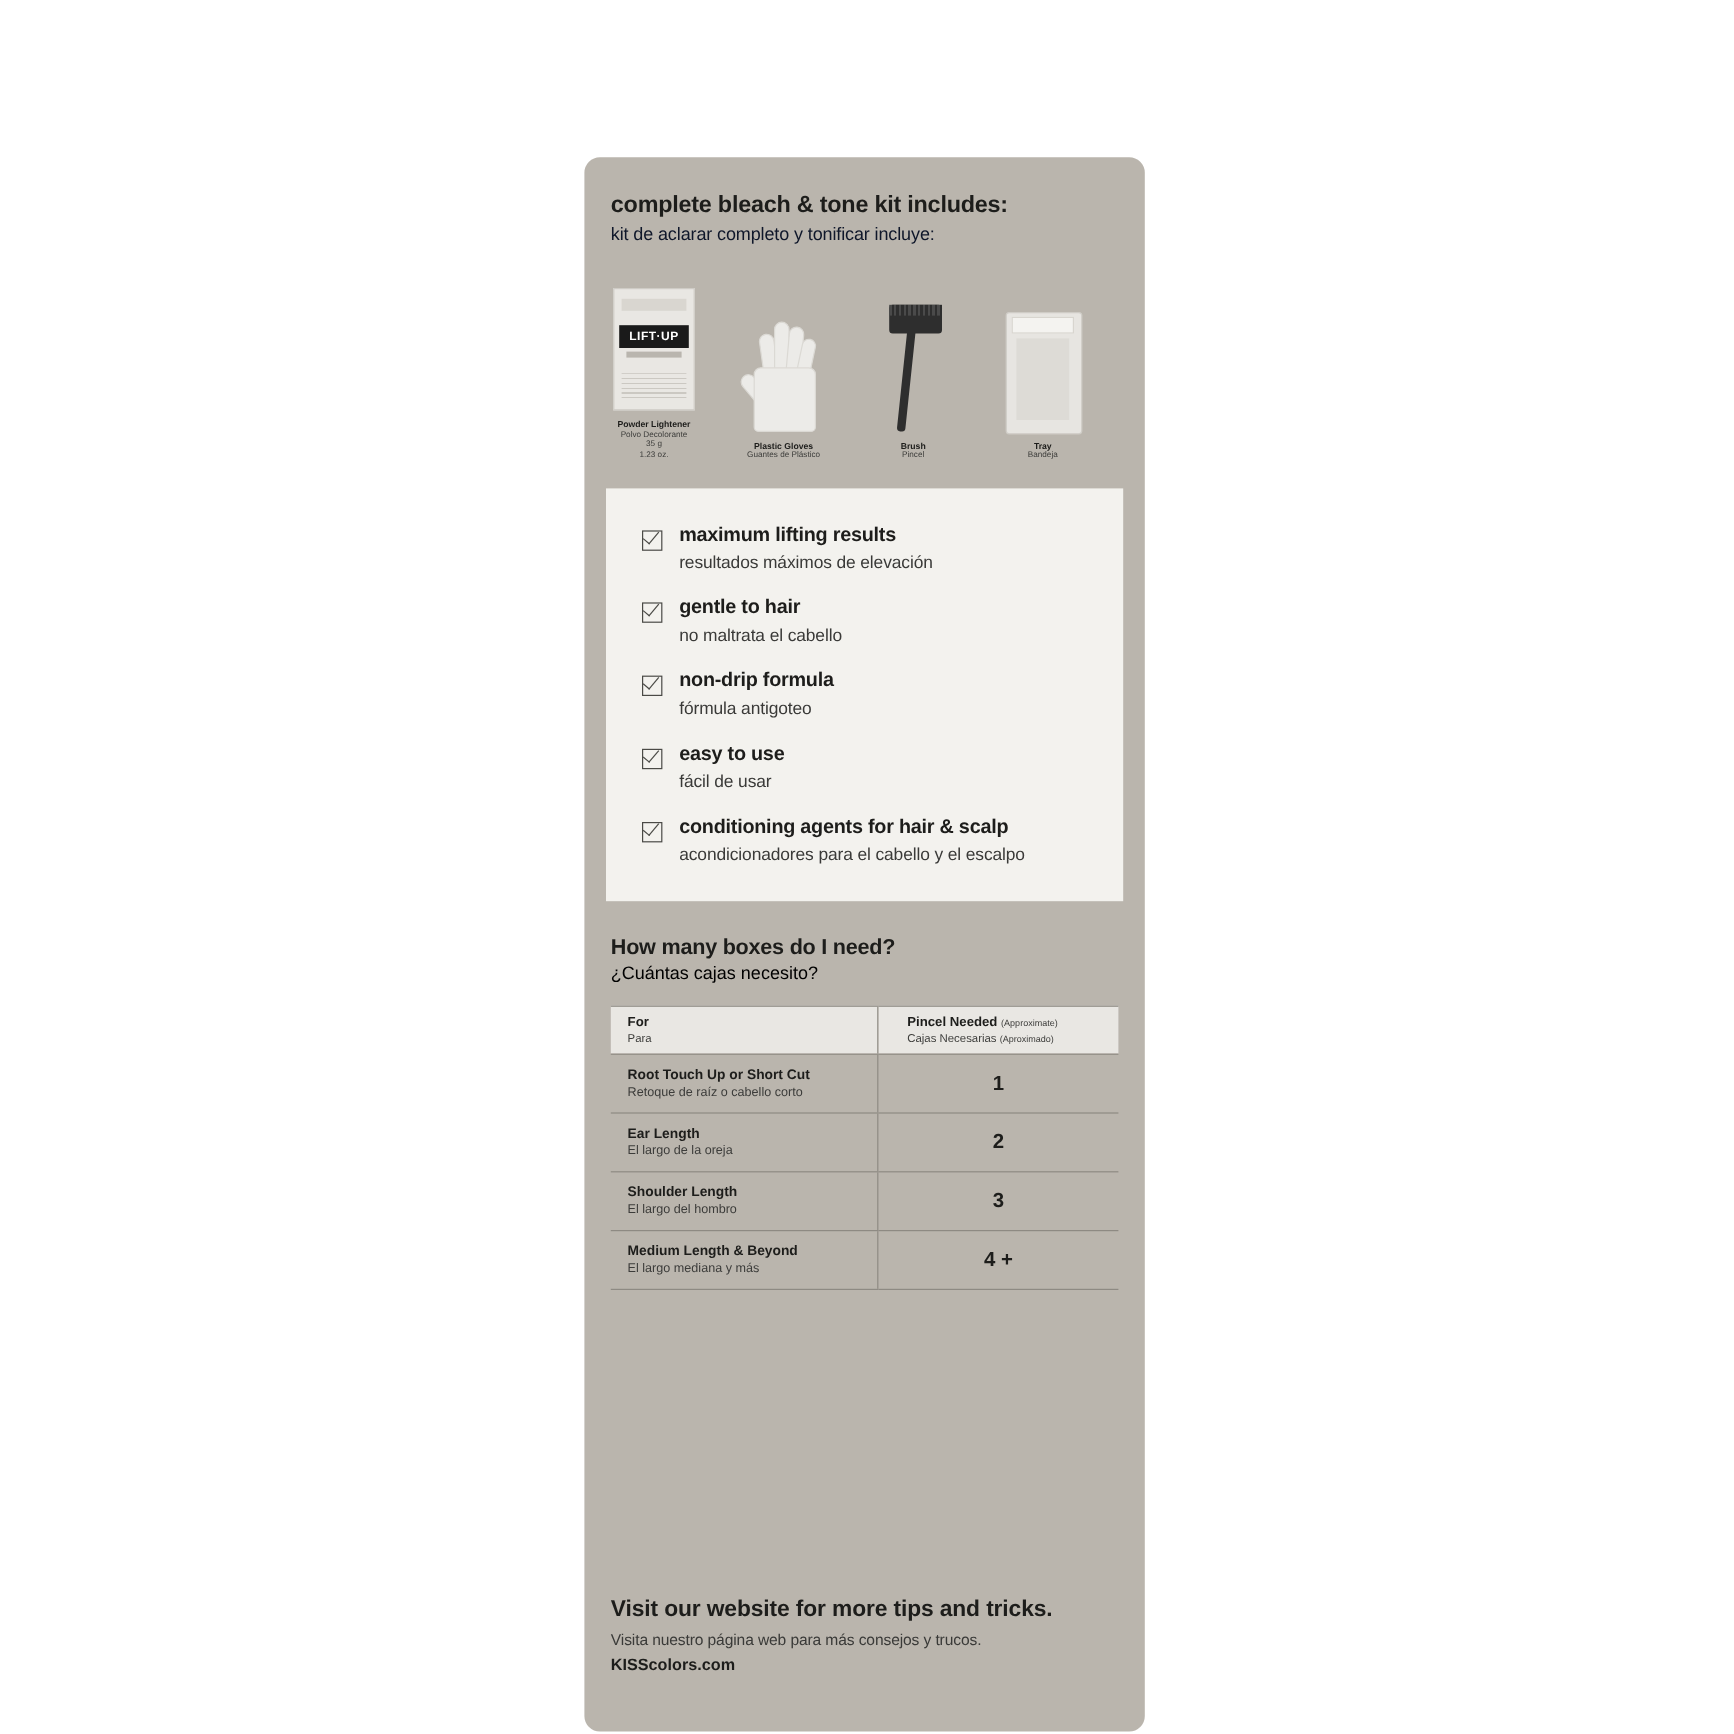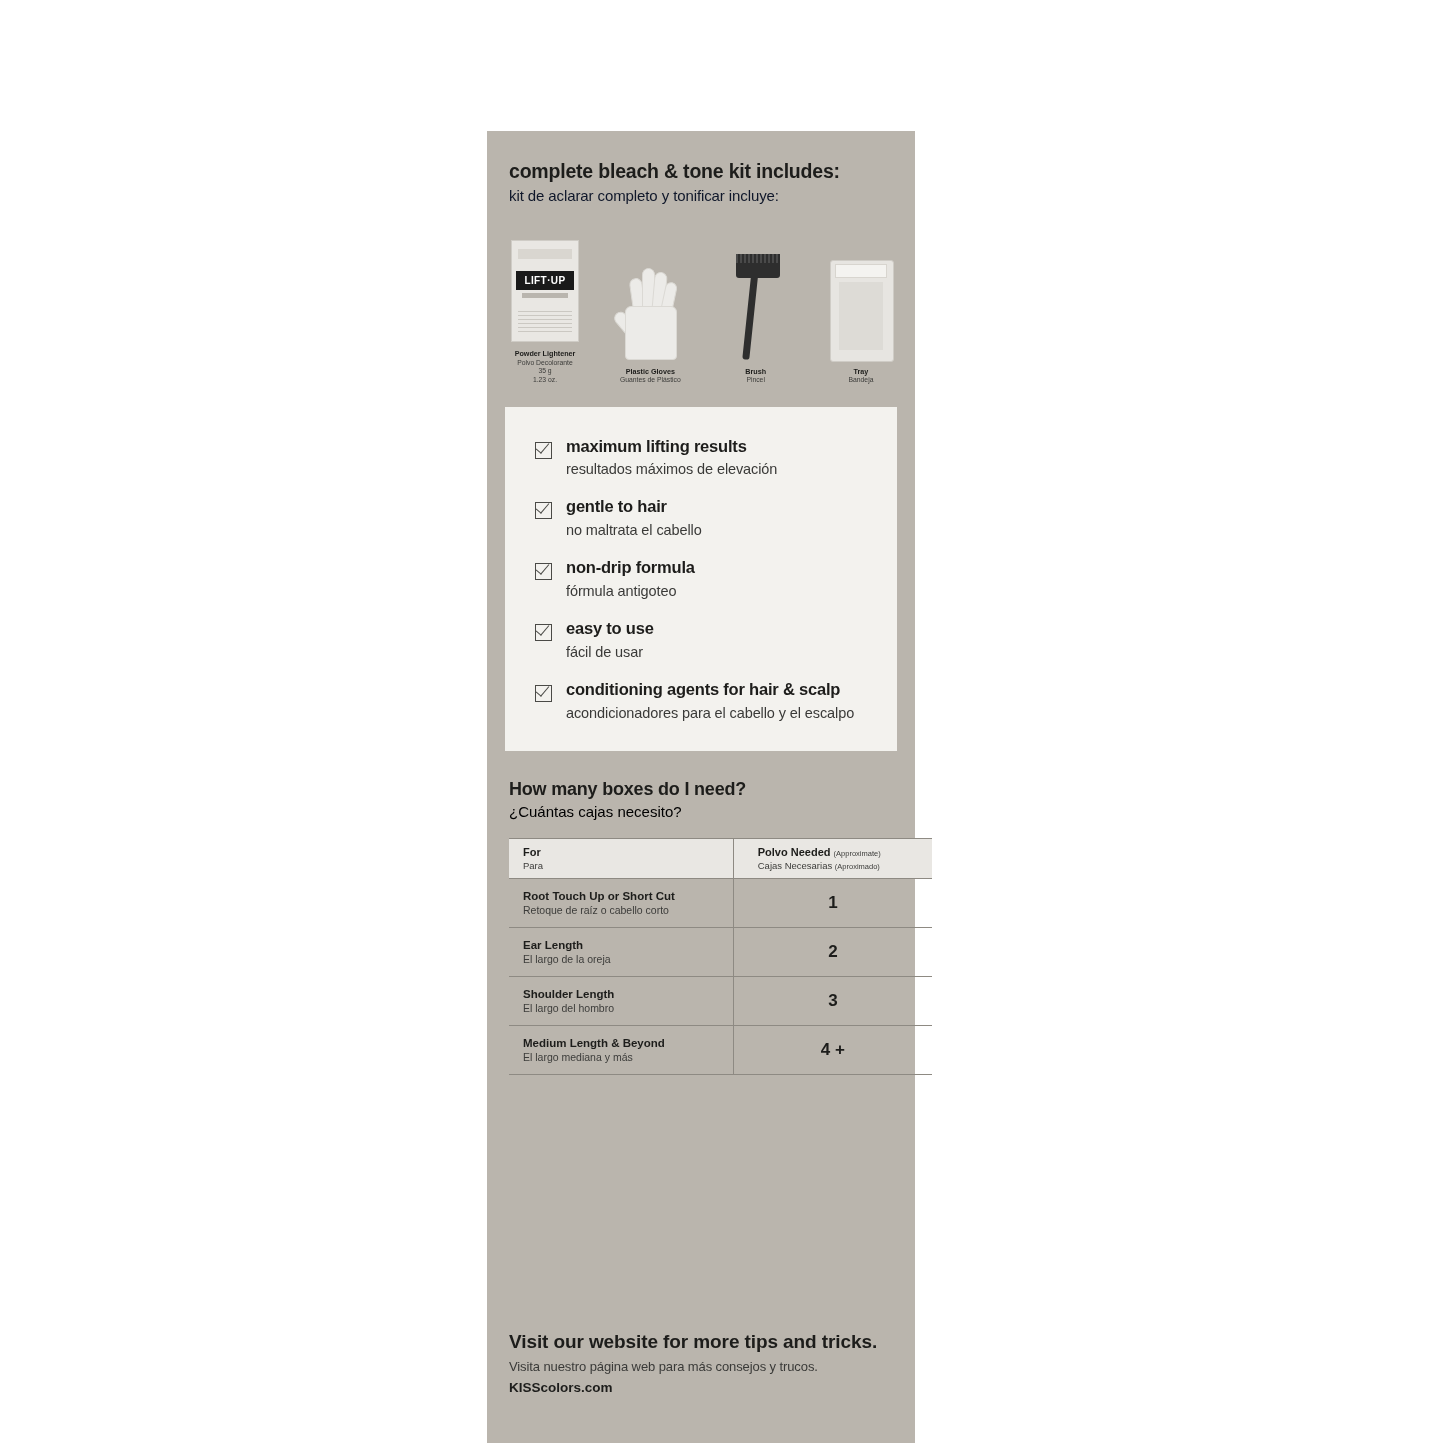--- a/index.html
+++ b/index.html
@@ -13,25 +13,26 @@
     font-family: "Liberation Sans", sans-serif;
     position: relative;
     overflow: hidden;
   }
 
   
   .package {
     position: absolute;
     left: 487px;
     top: 131px;
-    width: 428px;
+    width: 467px;
     height: 1312px;
     background: #bab5ad;
     box-sizing: border-box;
     padding: 0;
+    border-radius: 13px;
   }
 
   
   .kit-header {
     padding: 28px 22px 0 22px;
   }
   .kit-title-en {
     font-size: 19.5px;
     font-weight: bold;
     color: #1d1d1b;
@@ -41,23 +42,23 @@
   .kit-title-es {
     font-size: 15px;
     color: #0f172a;
     margin-top: 4px;
     letter-spacing: -0.1px;
   }
 
   
   .components {
     display: flex;
-    justify-content: space-between;
     align-items: flex-end;
     padding: 30px 18px 0 22px;
+    gap: 36px;
   }
   .component {
     width: 72px;
     display: flex;
     flex-direction: column;
     align-items: center;
   }
   .comp-art {
     height: 108px;
     display: flex;
@@ -469,21 +470,21 @@
 
     <table class="btable">
       <tbody>
           <tr class="bt-head">
         <td>
           <div class="h-en">For</div>
           <div class="h-es">Para</div>
         </td>
         <td class="col2">
           <div class="h-en">
-            <span>Polvo Needed</span>
+            <span>Pincel Needed</span>
             <span class="h-note">(Approximate)</span>
           </div>
           <div class="h-es">
             <span>Cajas Necesarias</span>
             <span class="h-note">(Aproximado)</span>
           </div>
         </td>
       </tr>
 
       <tr class="bt-row">

